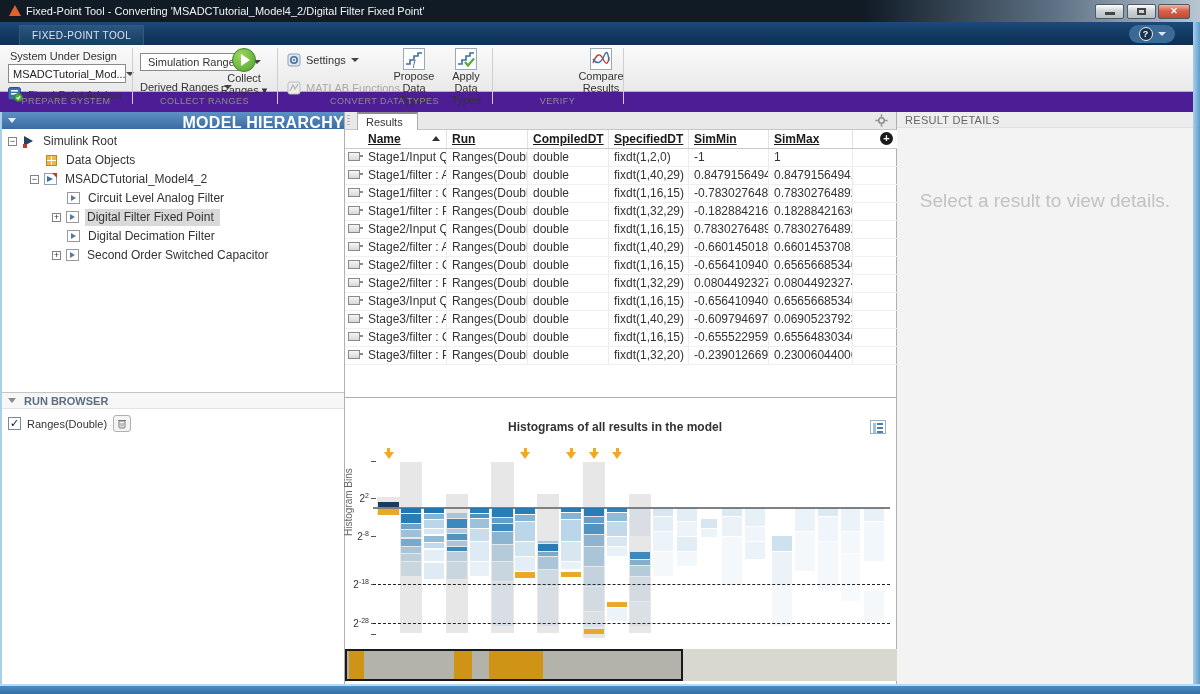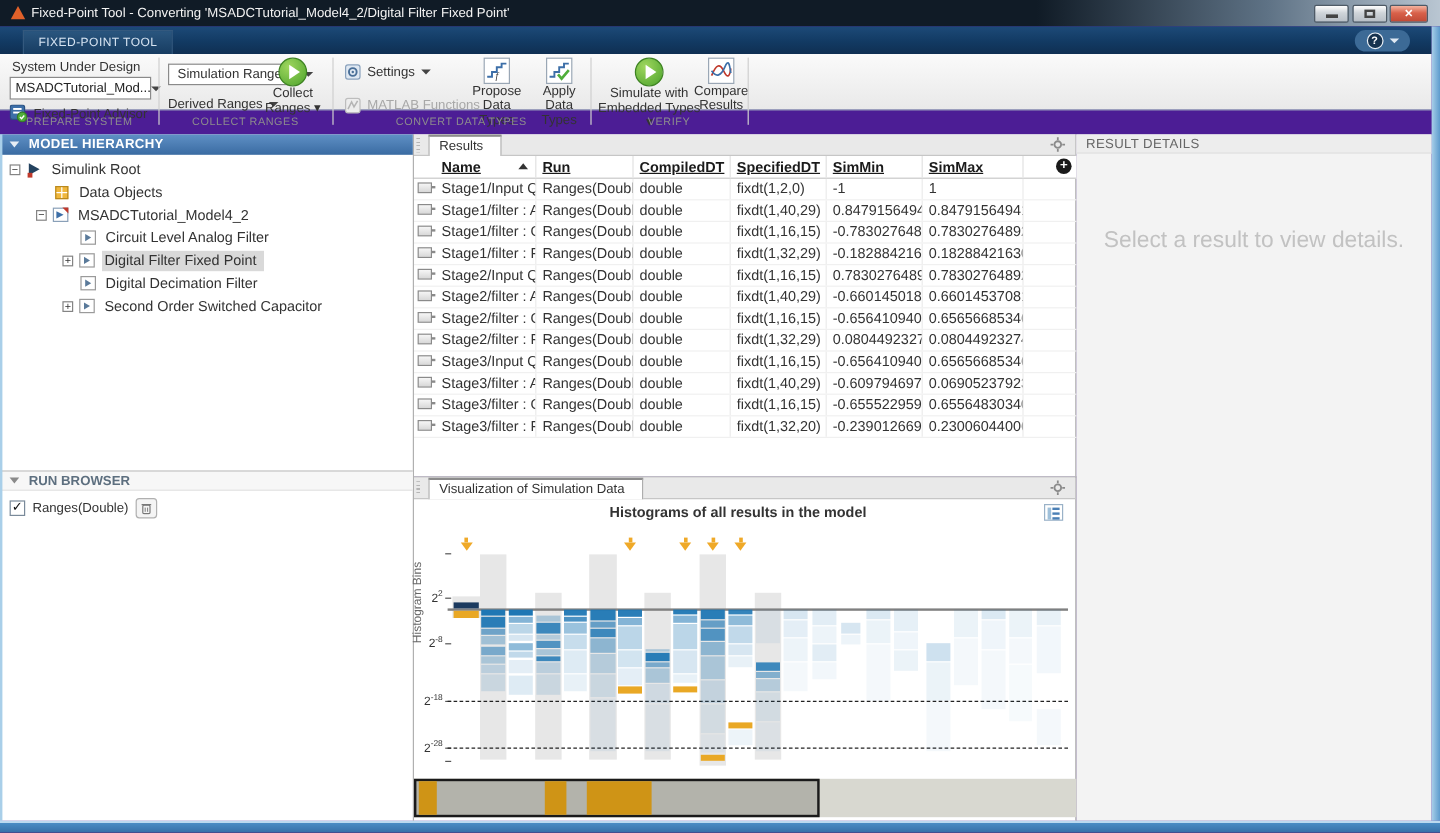--- a/index.html
+++ b/index.html
@@ -55,22 +55,22 @@
     background:radial-gradient(circle at 35% 30%,#9fd65e,#4ca32c); border:1px solid #3c8220;
     display:flex; align-items:center; justify-content:center; }
   .play-tri { width:0; height:0; border-top:6px solid transparent; border-bottom:6px solid transparent;
     border-left:9px solid #fff; margin-left:2px; }
   .icon-page { width:22px; height:22px; background:#fff; border:1px solid #9aa7b5; position:relative; }
   .disabled { color:#a8a8a8 !important; }
 
   
   .left-panel { left:0; top:112px; width:345px; height:572px; background:#fff; border-right:1px solid #b0b0b0; }
   .mh-header { left:0; top:0; width:344px; height:17px;
-    background:linear-gradient(#5f90c5,#3a6ba2); color:#fff; font-size:11px; font-weight:bold;
-    padding:2px 0 0 24px; letter-spacing:.3px; }
+    background:linear-gradient(#5f90c5,#3a6ba2); color:#fff; font-size:16px; font-weight:bold;
+    padding:2px 0 0 24px; letter-spacing:.3px;text-align:right; }
   .tri-down-w { left:8px; top:6px; width:0; height:0; border-left:4px solid transparent;
     border-right:4px solid transparent; border-top:5px solid #e8eef5; }
   .tree { left:0; top:20px; width:344px; }
   .tree-row { height:19px; display:flex; align-items:center; font-size:12px; color:#333; }
   .expander { width:9px; height:9px; border:1px solid #848484; background:#fff; font-size:9px;
     line-height:7px; text-align:center; color:#333; margin-right:5px; flex:none; }
   .tree-label.sel { background:#d9d9d9; }
   .tree-label { padding:1px 6px 2px 2px; white-space:nowrap; }
   .rb-header { left:0; top:280px; width:344px; height:17px; background:#f7f7f7;
     border-top:1px solid #c3c3c3; border-bottom:1px solid #e3e3e3;
@@ -240,27 +240,20 @@
             <path d="M2 15 h4 v-4 h4 v-4 h4 v-3 h4" stroke="#3d6fa8" stroke-width="1.6" fill="none"></path>
             <path d="M9 13 l3 3.5 l6 -7" stroke="#4fae3a" stroke-width="2.2" fill="none"></path>
           </svg>
       </span>
       <span class="lbl">Apply</span>
       <span class="lbl">Data Types</span>
     </div>
     <div class="abs section-label" style="left:277px;width:215px;">CONVERT DATA TYPES</div>
     <div class="abs section-divider" style="left:492px;"></div>
 
-    <div class="abs bigbtn" style="left:498px;top:3px;width:86px;">
-      <span class="play-circle">
-          <span class="play-tri"></span>
-        </span>
-      <span class="lbl">Simulate with</span>
-      <span class="lbl"><span>Embedded Types</span> ▾</span>
-    </div>
     <div class="abs bigbtn" style="left:576px;top:3px;width:50px;">
       <span class="icon-page">
         <svg width="20" height="20" viewBox="0 0 20 20">
             <path d="M2 14 C6 4, 9 4, 12 10 S 17 16, 18 8" stroke="#c0392b" stroke-width="1.4" fill="none"></path>
             <path d="M2 10 C6 16, 10 14, 13 7 S 17 4, 18 12" stroke="#3d6fa8" stroke-width="1.4" fill="none"></path>
           </svg>
       </span>
       <span class="lbl">Compare</span>
       <span class="lbl">Results</span>
     </div>
@@ -534,35 +527,20 @@
         </div>
       </div>
   </div>
 
   <div class="abs details-panel">
     <div class="abs details-header">RESULT DETAILS</div>
     <div class="abs details-msg">Select a result to view details.</div>
   </div>
 
   <div class="abs viz-panel">
-    <div class="tabbar abs">
-      <div class="abs drag-dots"></div>
-      <div class="tab">Visualization of Simulation Data</div>
-      <div class="abs gear-btn">
-        <svg width="13" height="13" viewBox="0 0 14 14">
-            <circle cx="7" cy="7" r="3" fill="none" stroke="#8a8a8a" stroke-width="1.6"></circle>
-            <g stroke="#8a8a8a" stroke-width="1.6">
-              <line x1="7" y1="0.5" x2="7" y2="3"></line>
-              <line x1="7" y1="11" x2="7" y2="13.5"></line>
-              <line x1="0.5" y1="7" x2="3" y2="7"></line>
-              <line x1="11" y1="7" x2="13.5" y2="7"></line>
-            </g>
-          </svg>
-      </div>
-    </div>
     <div class="abs viz-title">Histograms of all results in the model</div>
     <div class="abs legend-toggle">
         <b></b>
         <i></i>
         <i></i>
         <i></i>
       </div>
 
     <div class="abs chart">
       <div class="ylab">Histogram Bins</div>

